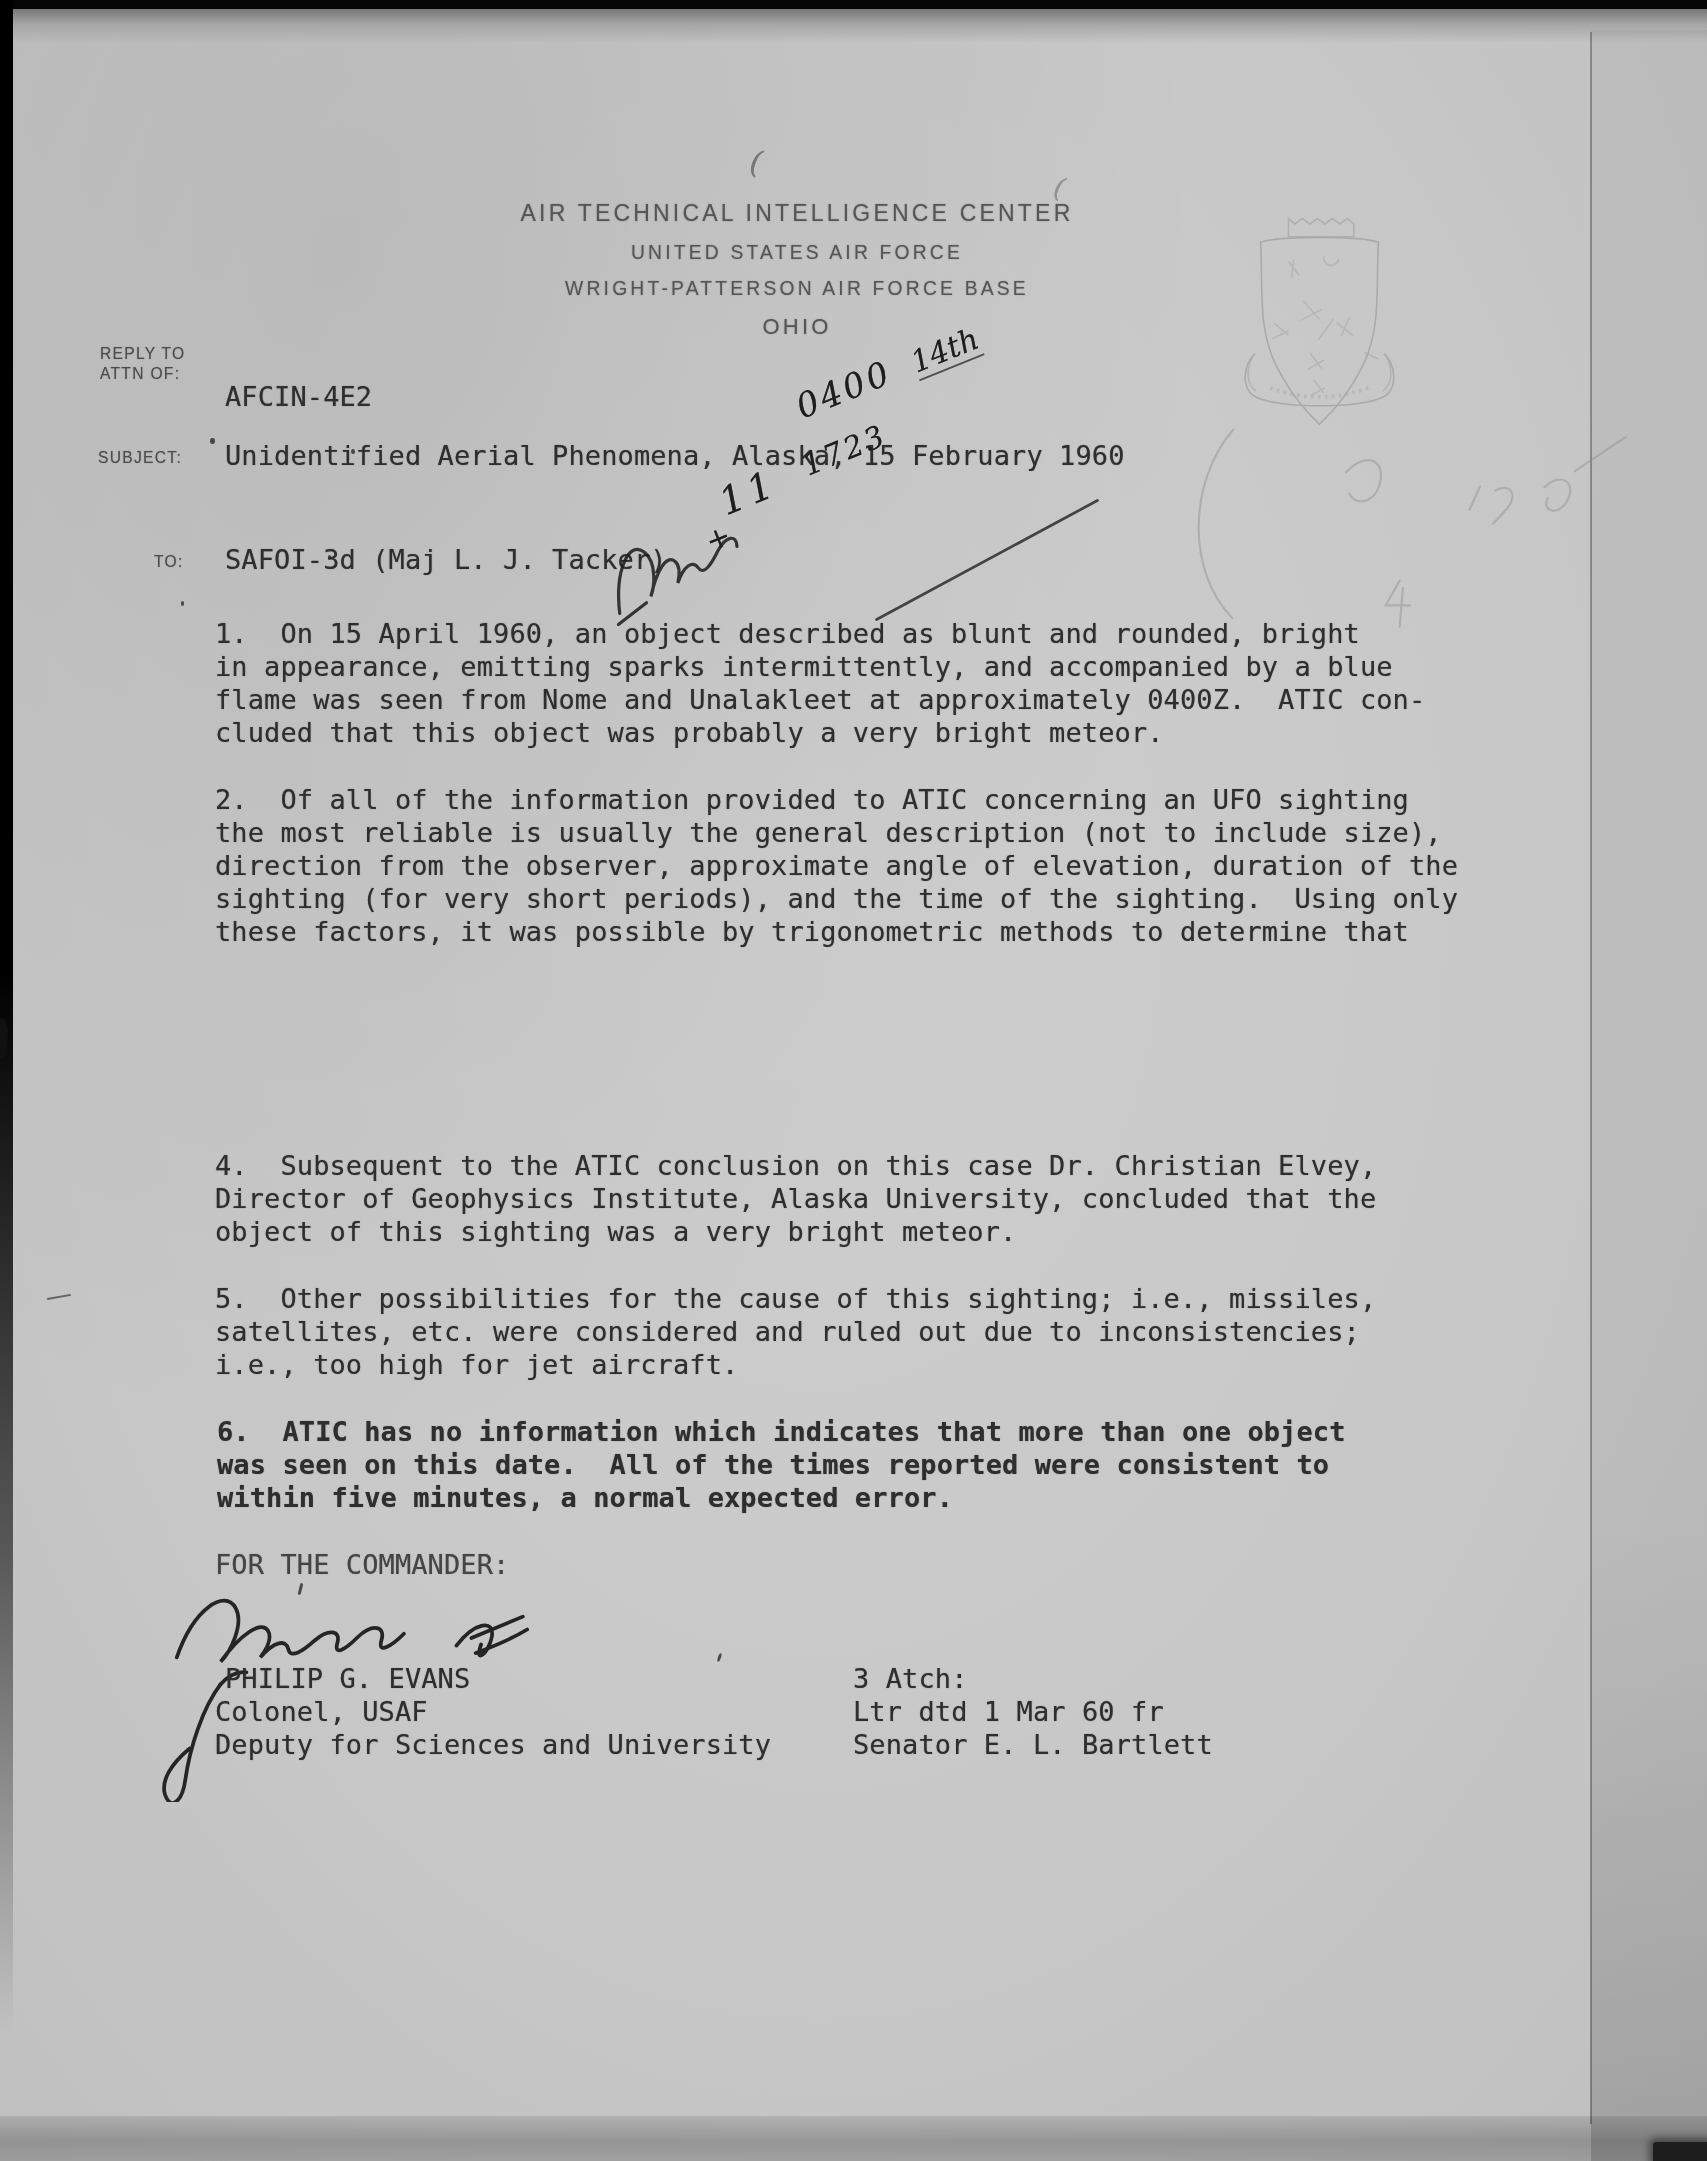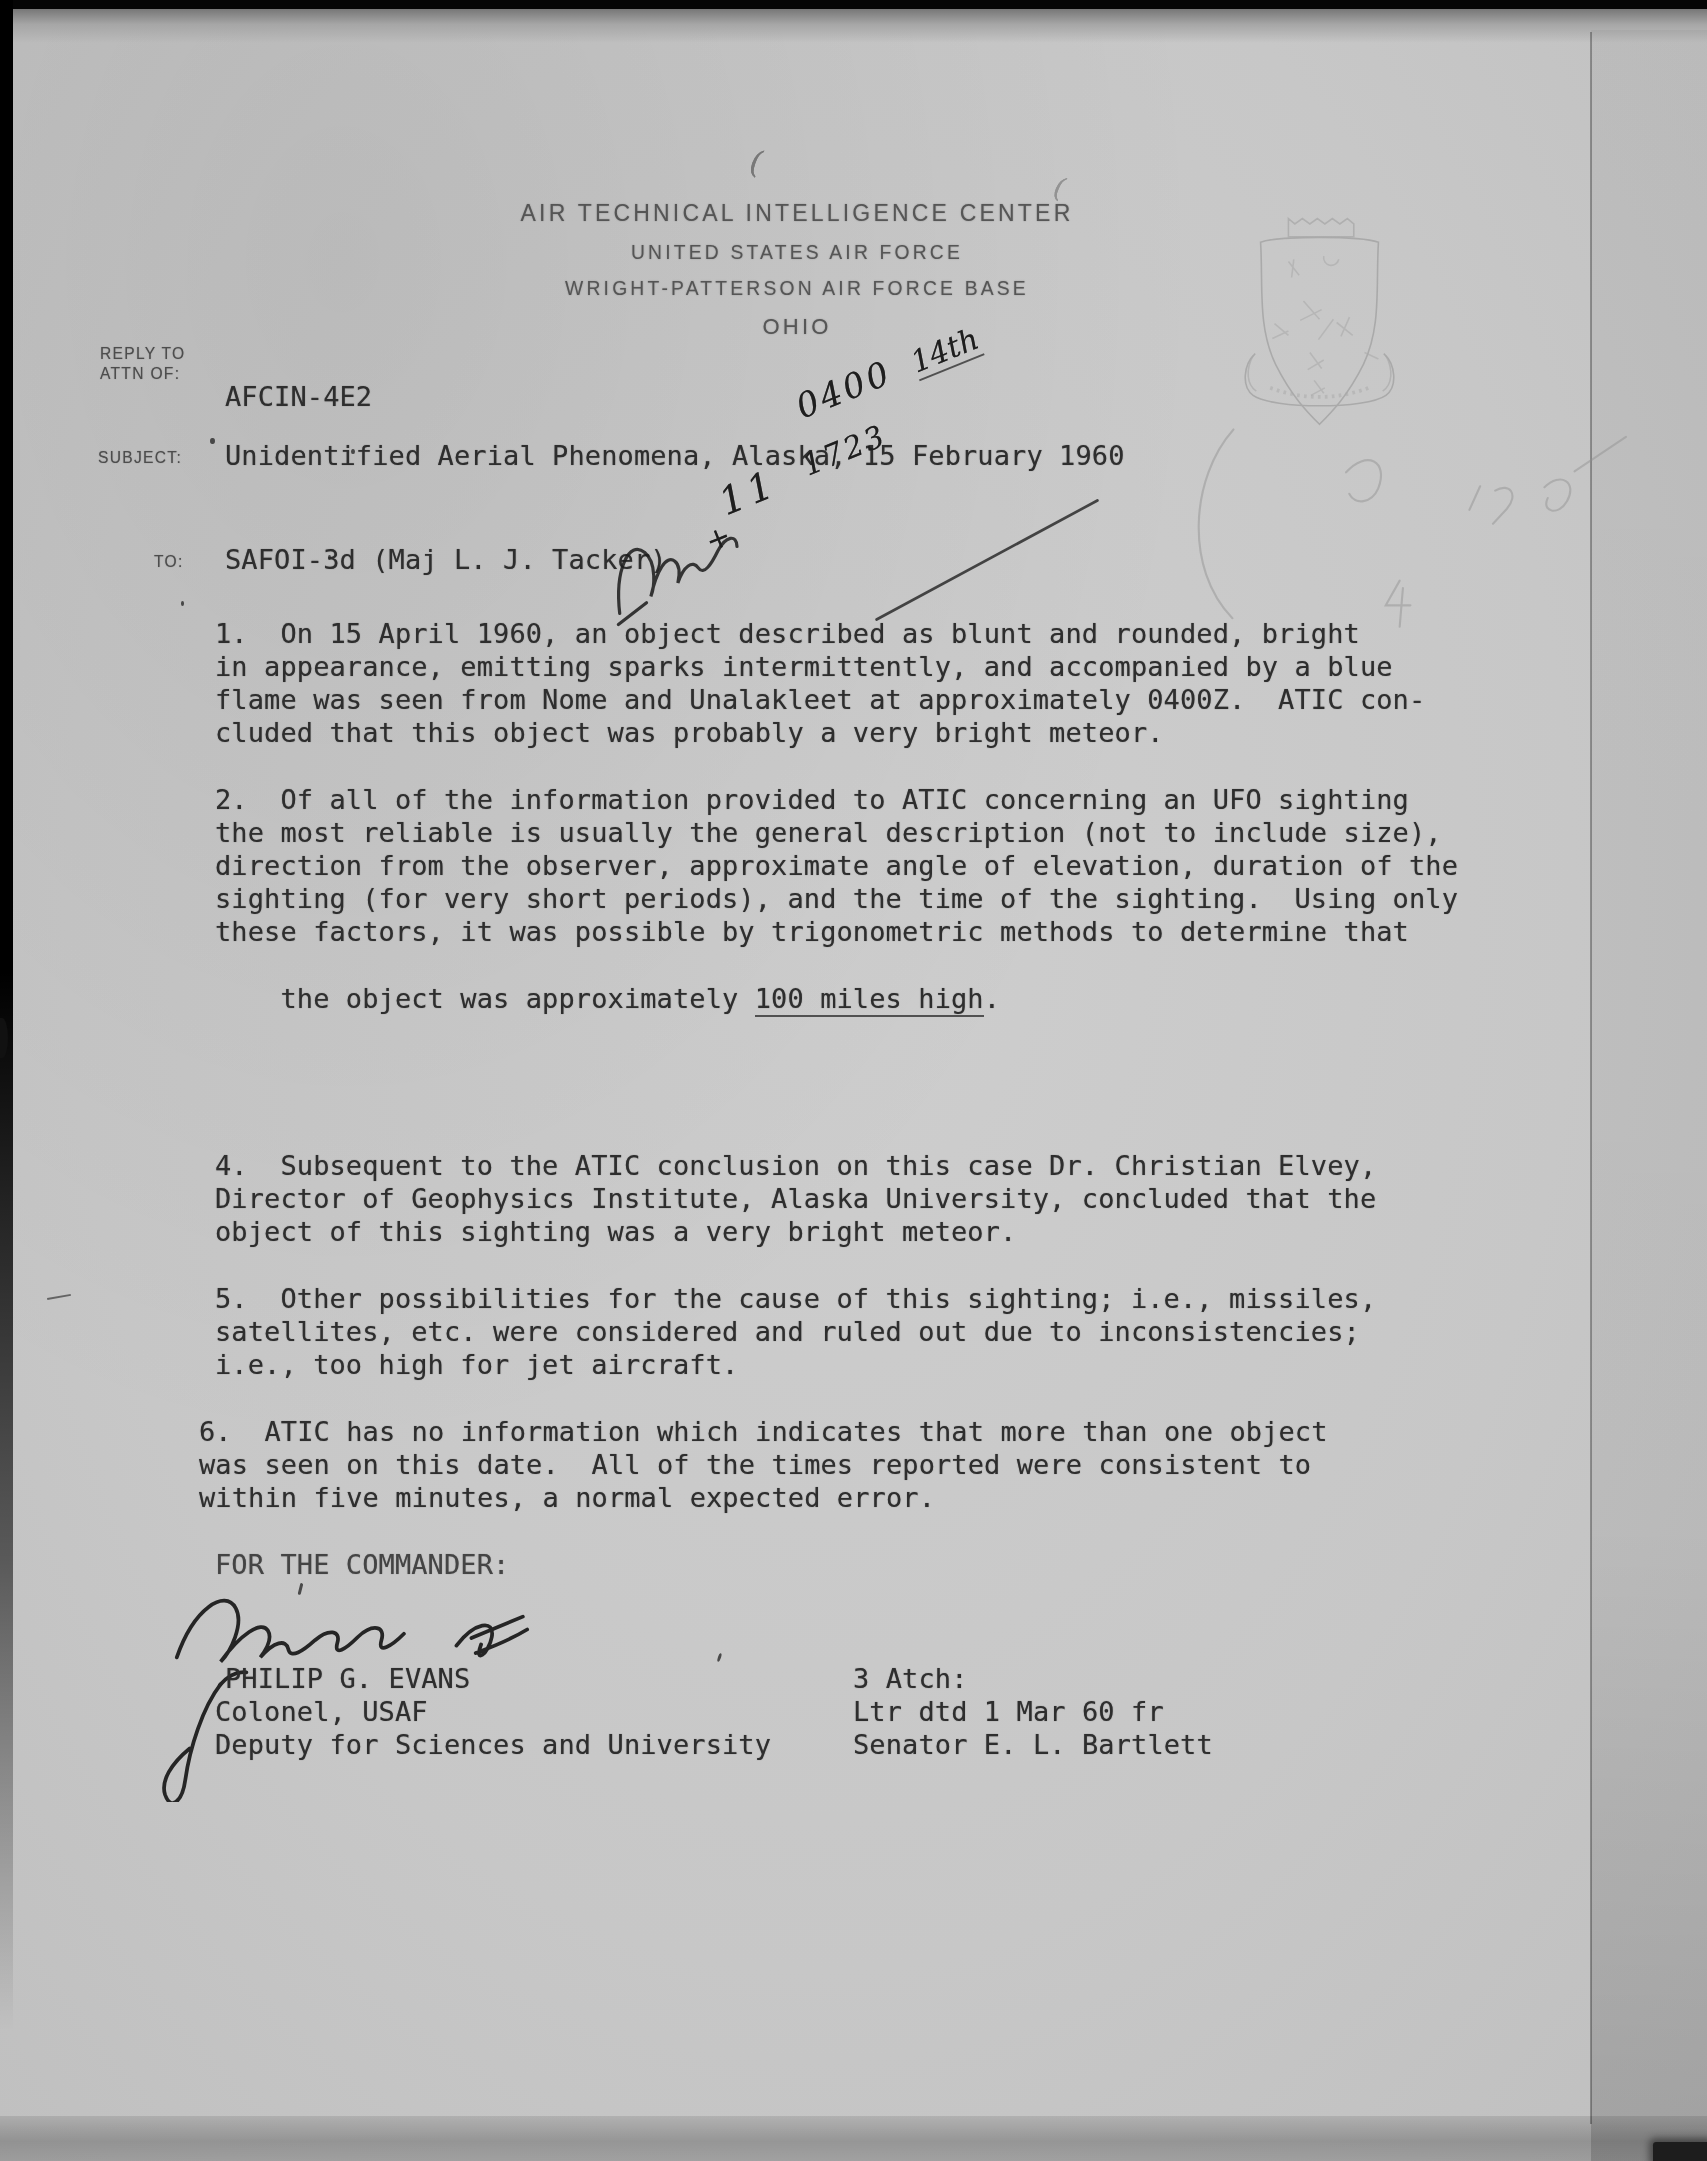--- a/index.html
+++ b/index.html
@@ -114,34 +114,31 @@
   <div class="abs mono" style="left:215px;top:617px;">1.  On 15 April 1960, an object described as blunt and rounded, bright
 in appearance, emitting sparks intermittently, and accompanied by a blue
 flame was seen from Nome and Unalakleet at approximately 0400Z.  ATIC con-
 cluded that this object was probably a very bright meteor.</div>
 
   <div class="abs mono" style="left:215px;top:783px;">2.  Of all of the information provided to ATIC concerning an UFO sighting
 the most reliable is usually the general description (not to include size),
 direction from the observer, approximate angle of elevation, duration of the
 sighting (for very short periods), and the time of the sighting.  Using only
 these factors, it was possible by trigonometric methods to determine that</div>
-  <div class="abs mono" style="left:215px;top:949px;">
-    <span>the object was approximately </span><span class="uline">100 miles high</span><span>.</span>
-  </div>
 
 
   <div class="abs mono" style="left:215px;top:1149px;">4.  Subsequent to the ATIC conclusion on this case Dr. Christian Elvey,
 Director of Geophysics Institute, Alaska University, concluded that the
 object of this sighting was a very bright meteor.</div>
 
   <div class="abs mono" style="left:215px;top:1282px;">5.  Other possibilities for the cause of this sighting; i.e., missiles,
 satellites, etc. were considered and ruled out due to inconsistencies;
 i.e., too high for jet aircraft.</div>
 
-  <div class="abs mono" style="left:199px;top:1415px;">6.  ATIC has no information which indicates that more than one object
+  <div class="abs mono" style="left:217px;top:1415px;font-weight:bold;">6.  ATIC has no information which indicates that more than one object
 was seen on this date.  All of the times reported were consistent to
 within five minutes, a normal expected error.</div>
 
   <div class="abs" style="left:47px;top:1296px;width:23.6px;height:0;border-top:2.1px solid #3a3a3a;transform:rotate(-10deg);opacity:.7;"></div>
 
   <div class="abs mono" style="left:215px;top:1548px;opacity:.85;">FOR THE COMMANDER:</div>
 
   <div class="abs speck" style="left:299px;top:1583px;width:3.2px;height:11.8px;border-radius:1.6px;transform:rotate(14deg);"></div>
 
   <svg class="abs" style="left:156px;top:1577px;" width="483" height="225" viewBox="0 0 900 420">

